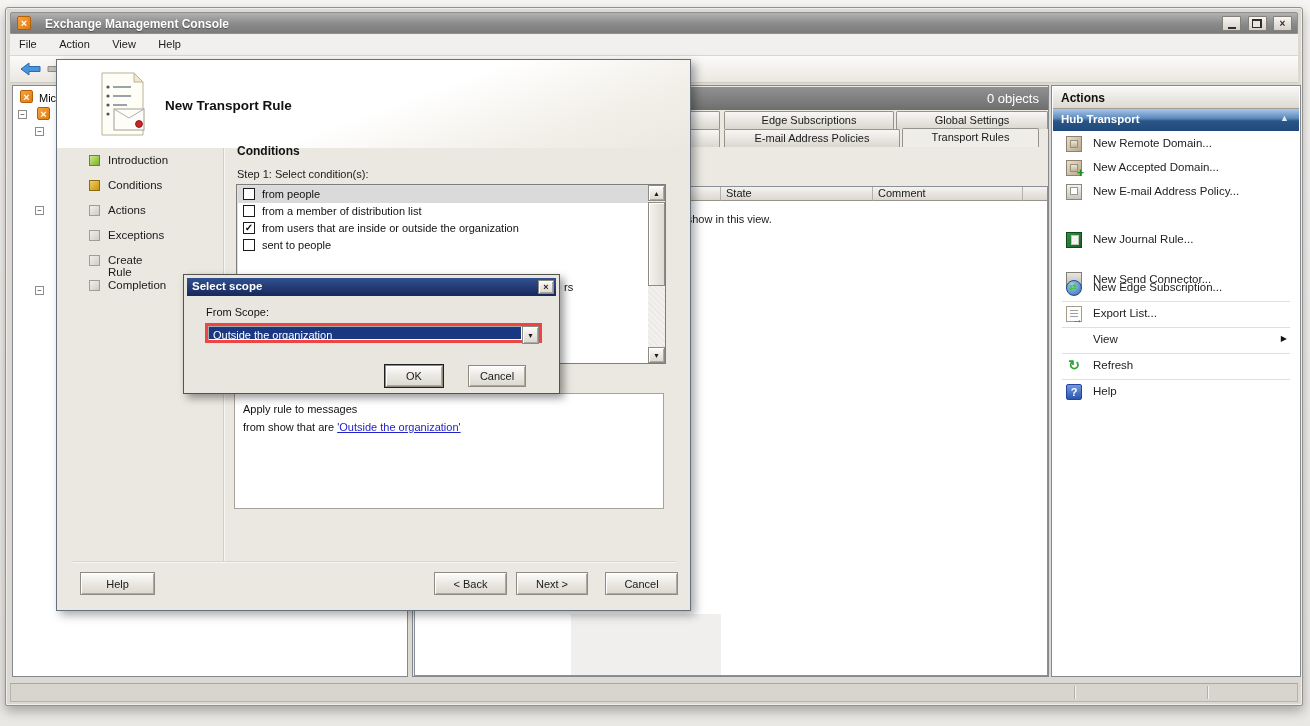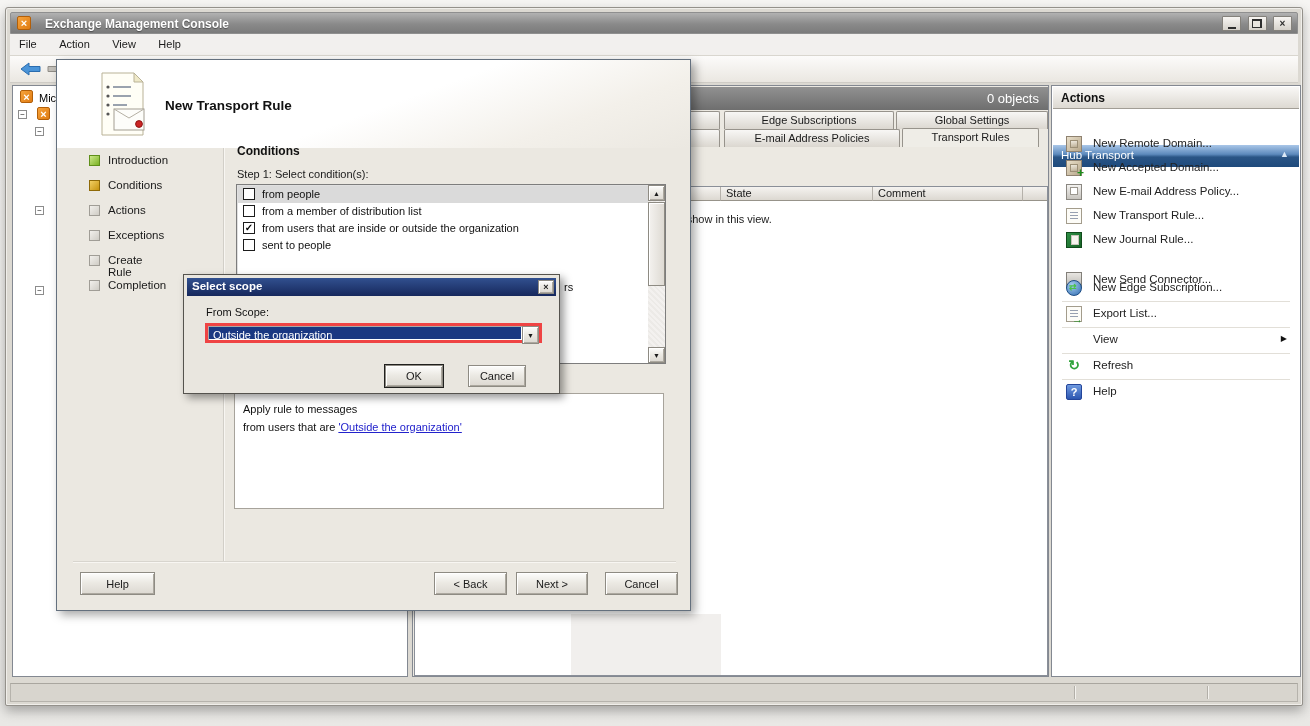--- a/index.html
+++ b/index.html
@@ -49,22 +49,22 @@
   .colhdr { position:absolute; top:0; height:14px; background:linear-gradient(#f5f3f0,#dcd8d1);
             border-right:1px solid #b5b1aa; border-bottom:1px solid #97938a;
             font-size:11px; line-height:13px; padding-left:5px; color:#1a1a1a; }
   .col-shade { left:156px; top:427px; width:150px; height:61px; background:#f1efed; }
   .empty-text { left:221px; top:26px; font-size:11px; color:#1a1a1a; }
 
   
   .actions-panel { left:1041px; top:2px; width:250px; height:592px; background:#fff; border:1px solid #838891; }
   .actions-title { left:1px; top:1px; width:246px; height:22px; background:linear-gradient(#f9f8f6,#ddd9d2);
                    border-bottom:1px solid #a19d95; font-size:12px; font-weight:bold; padding:4px 0 0 8px; color:#111; }
-  .hub-bar { left:1px; top:23px; width:246px; height:22px; color:#fff; font-size:11.5px; font-weight:normal; padding:4px 0 0 8px;
-             background:linear-gradient(#a9c6e8,#5d8abd 42%,#2a5586 55%,#1e4a7c);margin-top:36px; }
+  .hub-bar { left:1px; top:23px; width:246px; height:22px; color:#fff; font-size:11.5px; font-weight:bold; padding:4px 0 0 8px;
+             background:linear-gradient(#a9c6e8,#5d8abd 42%,#2a5586 55%,#1e4a7c); }
   .hub-chevron { position:absolute; right:10px; top:4px; font-size:9px; color:#dce9f6; }
   .action-item { position:absolute; left:1px; width:246px; height:24px; font-size:11.5px; color:#222; cursor:default; }
   .action-item .lbl { position:absolute; left:40px; top:5px; }
   .action-item .ic { position:absolute; left:13px; top:4px; }
   .action-sep { position:absolute; left:10px; width:228px; border-top:1px solid #e2dfd8; }
   .view-arrow { position:absolute; right:12px; top:6px; font-size:8px; color:#111; }
 
   .icon16 { width:16px; height:16px; position:relative; display:inline-block; }
   .ic-box  { background:linear-gradient(135deg,#e9dfca,#b7a78b); border:1px solid #8f8270; }
   .ic-box::after { content:""; position:absolute; inset:3px; border:1px solid #9c8f77; background:linear-gradient(rgba(255,255,255,.5),rgba(0,0,0,.06)); }
@@ -234,24 +234,20 @@
           <span class="lbl">New Remote Domain...</span>
         </div>
         <div class="action-item" style="top:70px;">
           <span class="ic icon16 ic-box ic-plus"></span>
           <span class="lbl">New Accepted Domain...</span>
         </div>
         <div class="action-item" style="top:94px;">
           <span class="ic icon16 ic-policy"></span>
           <span class="lbl">New E-mail Address Policy...</span>
         </div>
-        <div class="action-item" style="top:118px;">
-          <span class="ic icon16 ic-doc"></span>
-          <span class="lbl">New Transport Rule...</span>
-        </div>
         <div class="action-item" style="top:142px;">
           <span class="ic icon16 ic-journal"></span>
           <span class="lbl">New Journal Rule...</span>
         </div>
         <div class="action-item" style="top:166px;margin-top:16px;">
           <span class="ic icon16 ic-send"></span>
           <span class="lbl">New Send Connector...</span>
         </div>
         <div class="action-item" style="top:190px;">
           <span class="ic icon16 ic-globe"></span>
@@ -356,21 +352,21 @@
       <span class="cond-frag">rs</span>
       <div class="sb">
         <button class="btn3d sb-btn" style="top:0;">▲</button>
         <span class="sb-thumb"></span>
         <button class="btn3d sb-btn" style="bottom:0;">▼</button>
       </div>
     </div>
 
     <div class="abs desc-box">
       <div>Apply rule to messages</div>
-      <div><span>from users that are </span><a class="desc-link">'Outside the organization'</a></div>
+      <div><span>from show that are </span><a class="desc-link">'Outside the organization'</a></div>
     </div>
 
     <div class="abs wiz-sep"></div>
     <button class="btn3d wiz-btn" style="left:23px;width:75px;">Help</button>
     <button class="btn3d wiz-btn" style="left:377px;width:73px;">&lt; Back</button>
     <button class="btn3d wiz-btn" style="left:459px;width:72px;">Next &gt;</button>
     <button class="btn3d wiz-btn" style="left:548px;width:73px;">Cancel</button>
   </div>
 
   <div class="abs scope-dialog">

